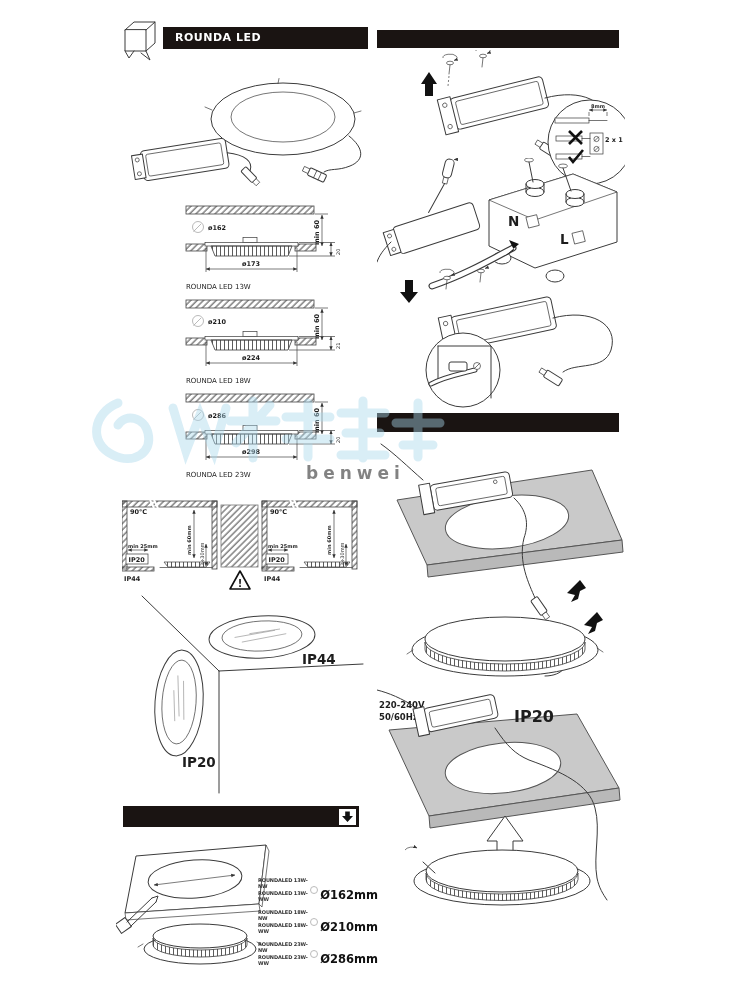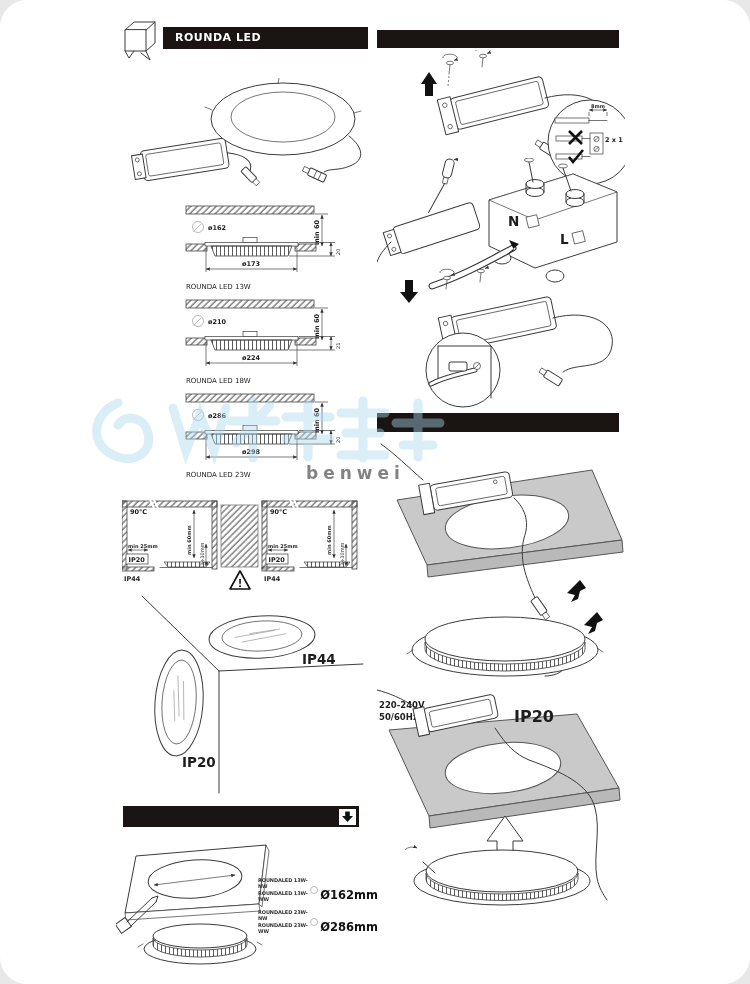--- a/index.html
+++ b/index.html
@@ -1,17 +1,17 @@
 <!DOCTYPE html>
 <html><head>
 <meta charset="utf-8">
 <style>
   html,body{margin:0;padding:0;background:#e8e8e8;}
   .page{position:relative;width:750px;height:984px;background:#ffffff;overflow:hidden;
-        font-family:"DejaVu Sans",sans-serif;color:#222;border-radius:27px;}
+        font-family:"DejaVu Sans",sans-serif;color:#222;}
   .abs{position:absolute;}
   .bar{background:#1a1412;}
   .hdr-title{color:#fff;font-size:11px;font-weight:700;letter-spacing:.5px;line-height:22px;padding-left:52px;}
   svg{display:block;}
   svg .ln{fill:none;stroke:#3b3b3b;stroke-width:1;stroke-linejoin:round;stroke-linecap:round;}
   svg .lnt{stroke-width:.7;}
   svg .lng{stroke:#9a9a9a;}
   svg .wh{fill:#fff;stroke:#3b3b3b;stroke-width:1;stroke-linejoin:round;}
   svg .wht{fill:#fff;stroke:#3b3b3b;stroke-width:.7;}
   svg .blk{fill:#111;stroke:none;}
@@ -236,20 +236,28 @@
     <div class="cutrow">
       <div class="models">
         <div>ROUNDALED 13W-NW</div>
         <div>ROUNDALED 13W-WW</div>
       </div>
       <span class="wcirc"></span>
       <span class="dia">Ø162mm</span>
     </div>
     <div class="cutrow">
       <div class="models">
+        <div>ROUNDALED 18W-NW</div>
+        <div>ROUNDALED 18W-WW</div>
+      </div>
+      <span class="wcirc"></span>
+      <span class="dia">Ø210mm</span>
+    </div>
+    <div class="cutrow">
+      <div class="models">
         <div>ROUNDALED 23W-NW</div>
         <div>ROUNDALED 23W-WW</div>
       </div>
       <span class="wcirc"></span>
       <span class="dia">Ø286mm</span>
     </div>
   </div>
 
   <div class="abs bar" style="left:377px;top:30px;width:242px;height:18px;"></div>
 

